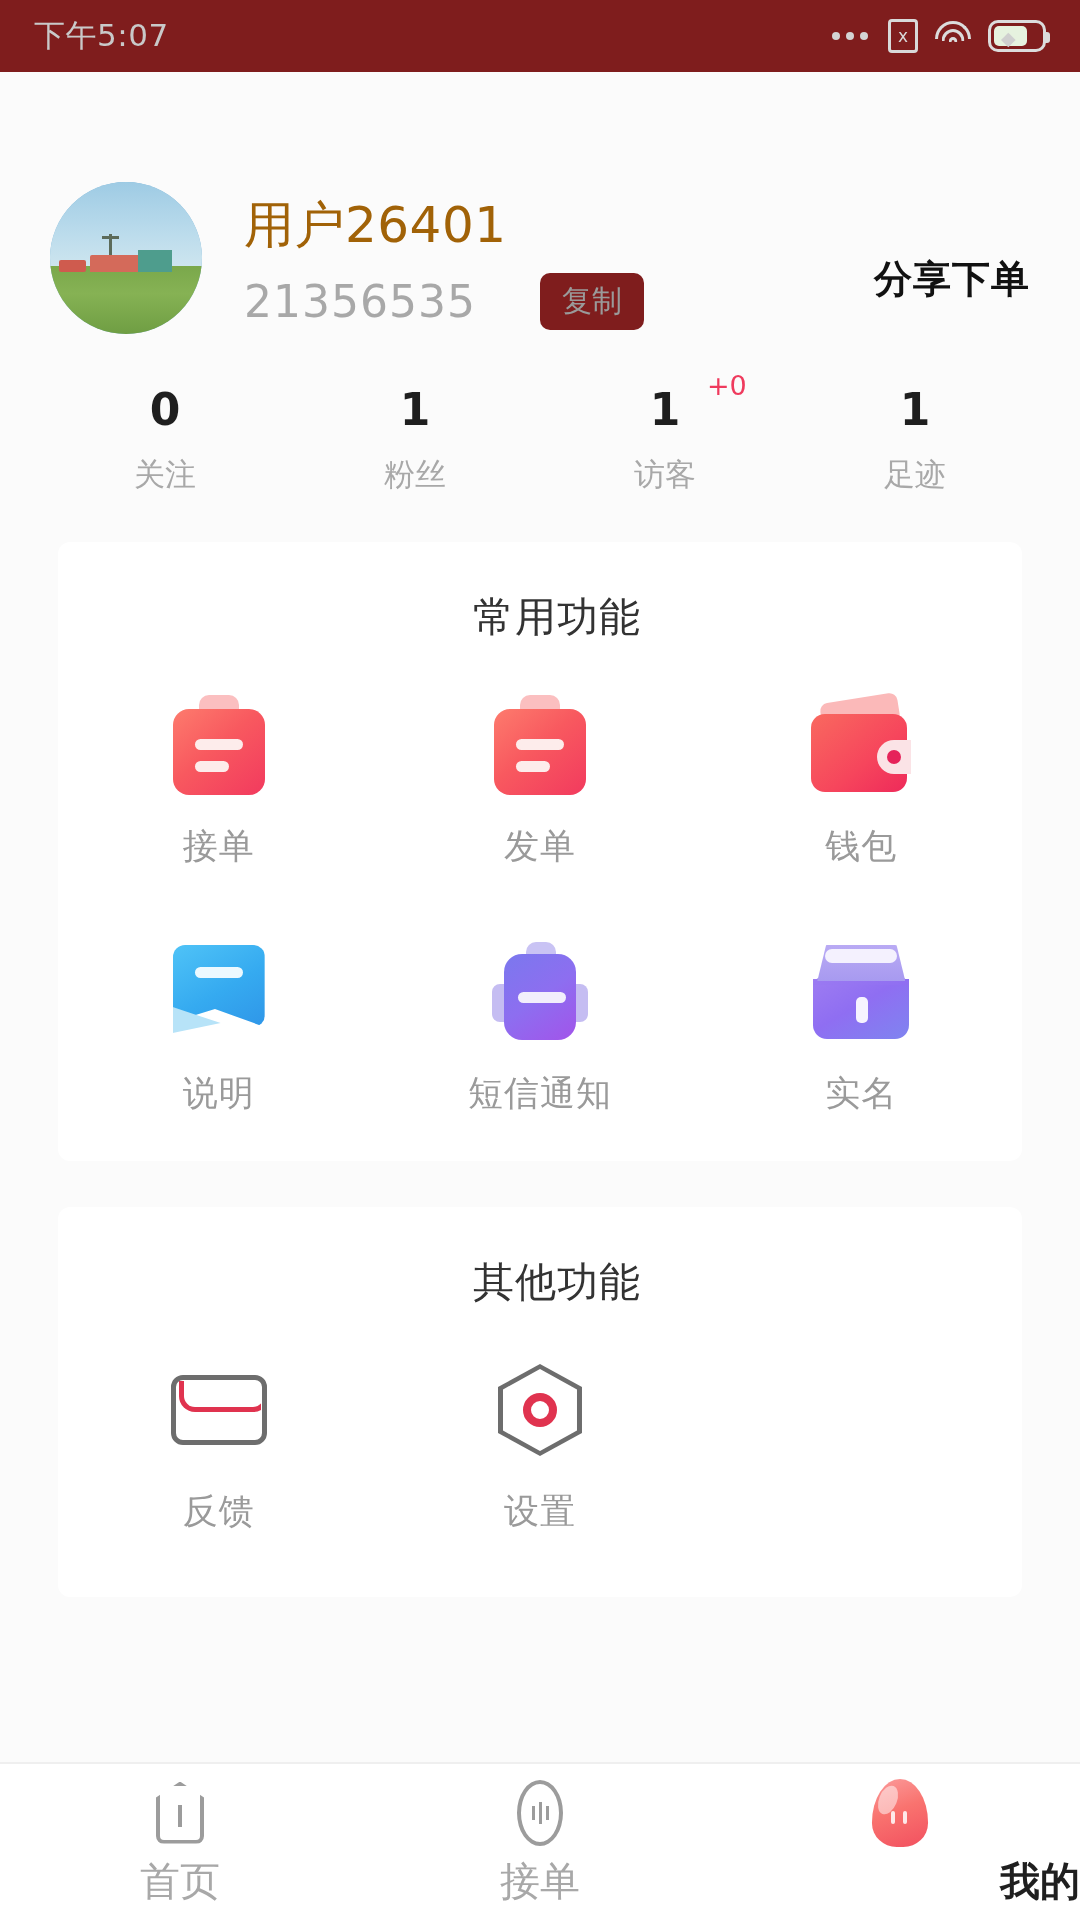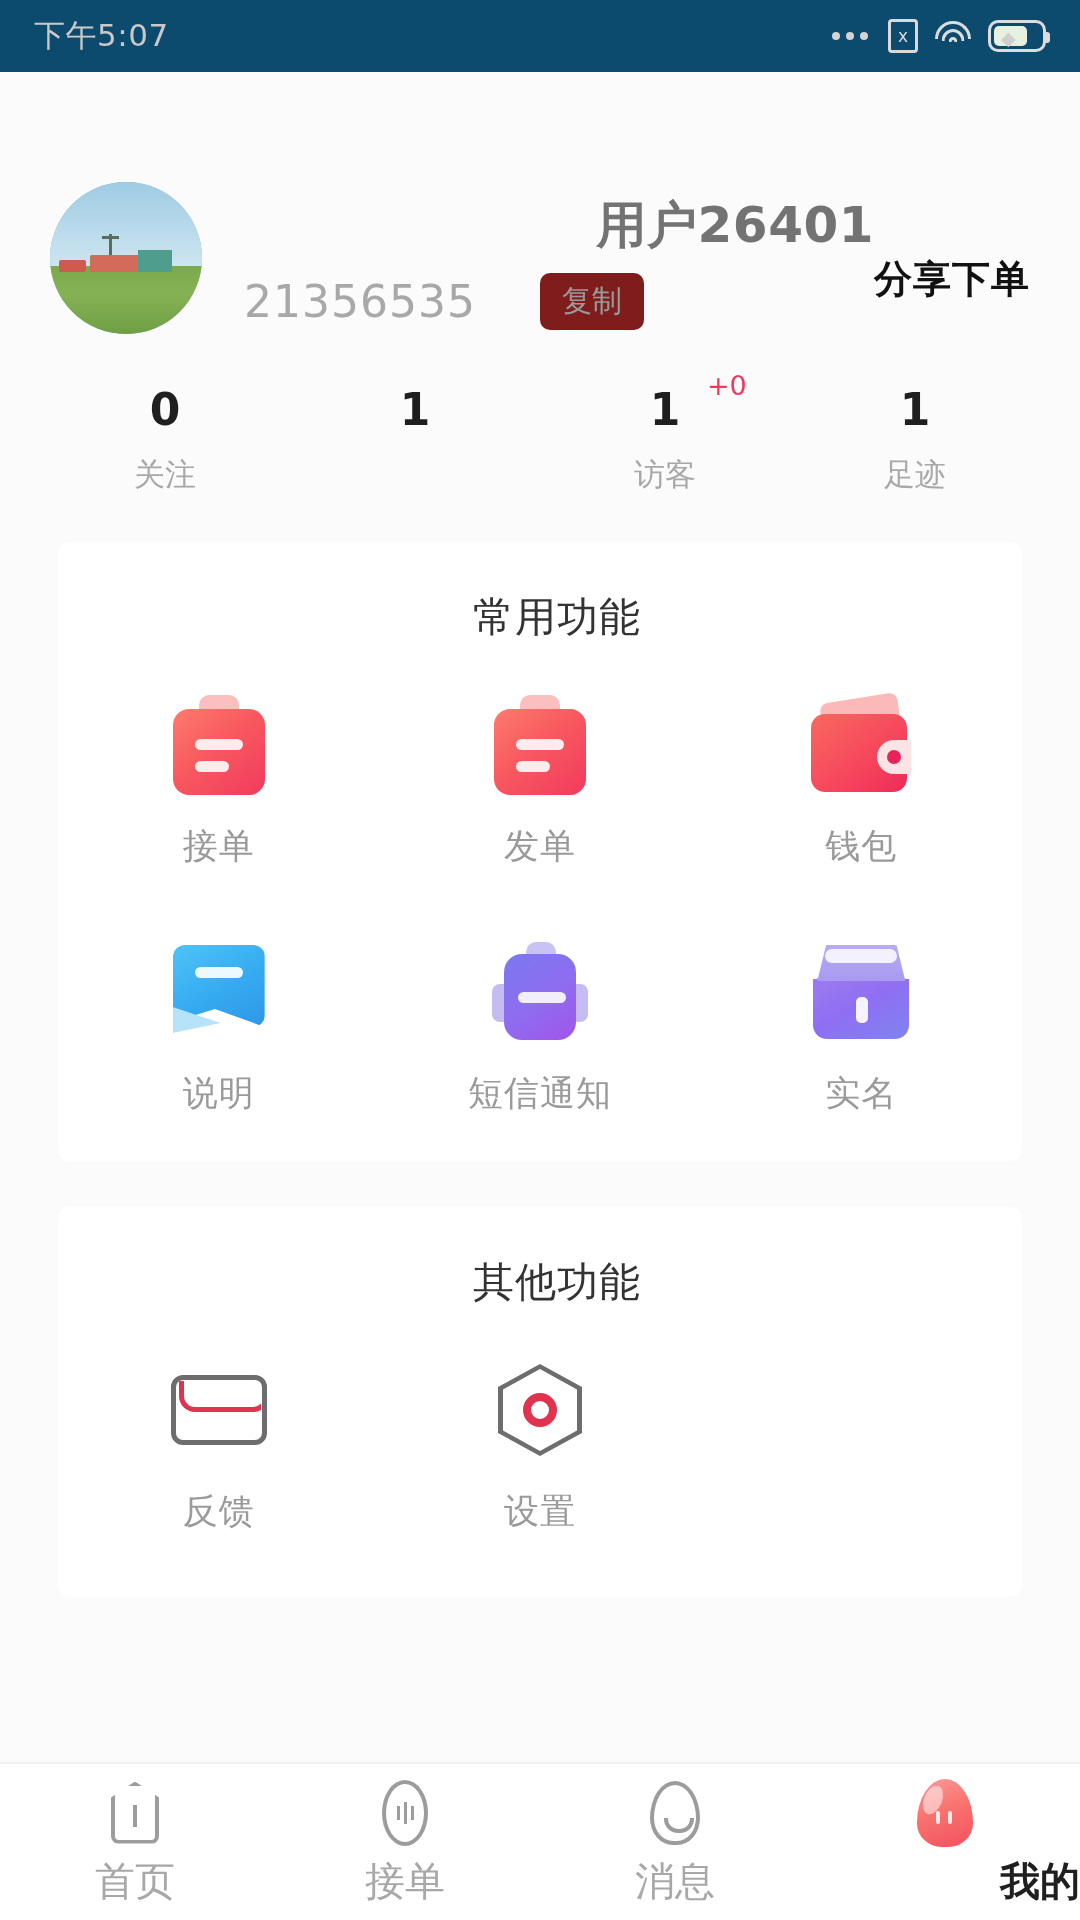--- a/index.html
+++ b/index.html
@@ -5,21 +5,21 @@
   * { margin:0; padding:0; box-sizing:border-box; }
   html, body {
     width:1080px; height:1920px;
     font-family:"DejaVu Sans","Liberation Sans",sans-serif;
     background:#fbfbfb; overflow:hidden;
   }
   .phone { position:relative; width:1080px; height:1920px; background:#fbfbfb; display:flex; flex-direction:column; }
 
   
   .statusbar {
-    height:72px; flex:0 0 72px; background:#0c4a6e;
+    height:72px; flex:0 0 72px; background:#7f1d1d;
     display:flex; align-items:center; justify-content:space-between;
     padding:0 34px;
   }
   .status-time { font-size:31px; color:#c9c9c9; letter-spacing:.5px; }
   .status-icons { display:flex; align-items:center; gap:16px; }
   .dots { display:flex; gap:6px; align-items:flex-end; margin-right:4px; }
   .dots i { width:8px; height:8px; border-radius:50%; background:#d4d4d4; display:block; }
   .sim { width:30px; height:34px; border:3px solid #d9d9d9; border-radius:4px;
          display:flex; align-items:center; justify-content:center; font-size:17px; color:#d9d9d9; }
   .wifi-ic { position:relative; width:38px; height:30px; }
@@ -55,21 +55,21 @@
     background:#d46a5a; border-radius:2px 2px 0 0; }
   .avatar .bld2 { position:absolute; left:58%; bottom:41%; width:22%; height:14%;
     background:#4e9d8d; }
   .avatar .bld3 { position:absolute; left:6%; bottom:41%; width:18%; height:8%;
     background:#cf5b4e; border-radius:2px; }
   .avatar .pole { position:absolute; left:39%; bottom:52%; width:3px; height:14%;
     background:#5c6b5a; }
   .avatar .pole:before { content:""; position:absolute; left:-7px; top:2px; width:17px; height:3px; background:#5c6b5a; }
 
   .profile-info { flex:1; padding-left:42px; padding-top:16px; }
-  .uname { font-size:50px; color:#737373; font-weight:700; line-height:1.1; letter-spacing:.5px;text-align:right; }
+  .uname { font-size:50px; color:#a16207; font-weight:400; line-height:1.1; letter-spacing:.5px; }
   .uid-row { display:flex; align-items:center; margin-top:20px;gap:12px; }
   .uid { font-size:44px; color:#a8a8a8; letter-spacing:1px; }
   .copy-btn {
     margin-left:52px; background:#7f1d1d; border-radius:10px;
     padding:8px 22px; font-size:30px; color:#9a9a9a;
   }
   .share-btn {
     margin-top:72px; font-size:38px; font-weight:bold; color:#111111;
     white-space:nowrap; letter-spacing:1px;
   }
@@ -258,20 +258,21 @@
       <div class="share-btn">分享下单</div>
     </div>
 
     <div class="stats">
       <div class="stat">
         <div class="stat-num">0</div>
         <div class="stat-label">关注</div>
       </div>
       <div class="stat">
         <div class="stat-num">1</div>
+        <div class="stat-label">粉丝</div>
       </div>
       <div class="stat">
         <div class="stat-badge">+0</div>
         <div class="stat-num">1</div>
         <div class="stat-label">访客</div>
       </div>
       <div class="stat">
         <div class="stat-num">1</div>
         <div class="stat-label">足迹</div>
       </div>
@@ -397,26 +398,20 @@
     <div class="tab">
       <div class="tab-ic">
           <div class="nav-order">
             <i></i>
             <i></i>
             <i></i>
           </div>
         </div>
       <div class="tab-label">接单</div>
     </div>
-    <div class="tab">
-      <div class="tab-ic">
-          <div class="nav-msg"></div>
-        </div>
-      <div class="tab-label">消息</div>
-    </div>
     <div class="tab active">
       <div class="tab-ic">
         <div class="nav-me">
             <div class="shine"></div>
             <div class="e1"></div>
             <div class="e2"></div>
           </div>
       </div>
       <div class="tab-label">我的</div>
     </div>

